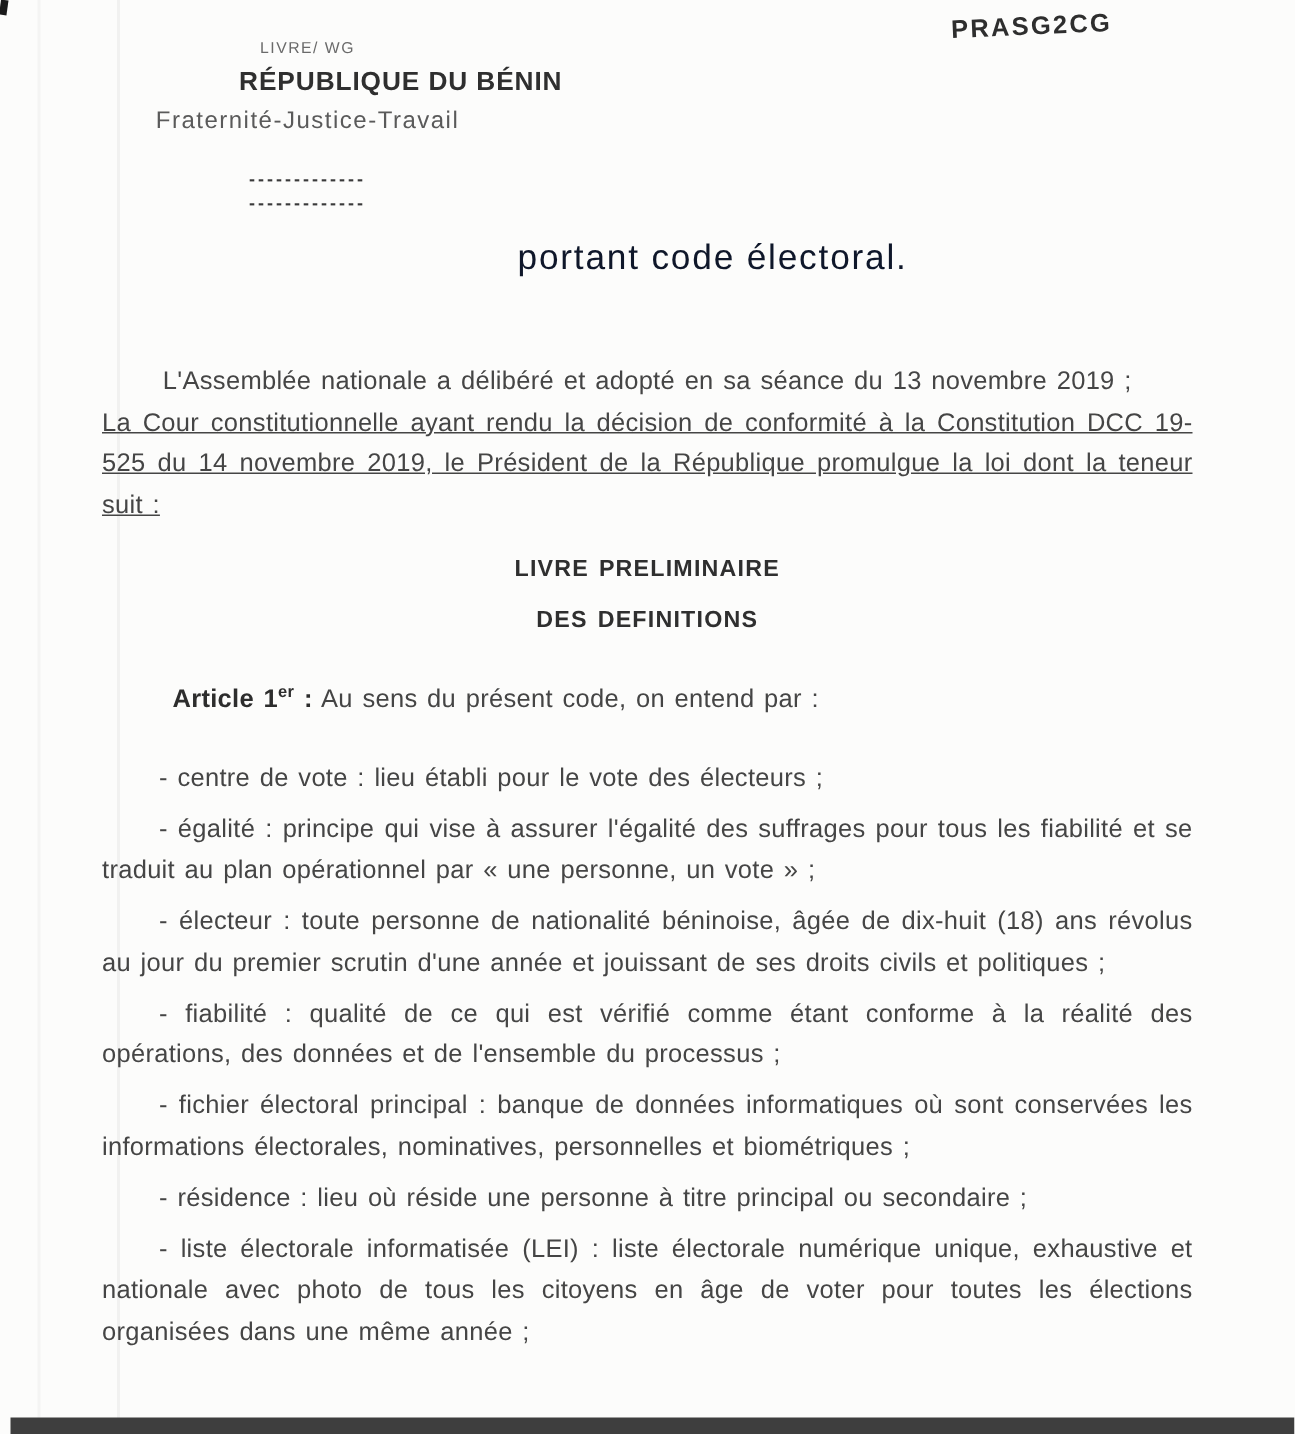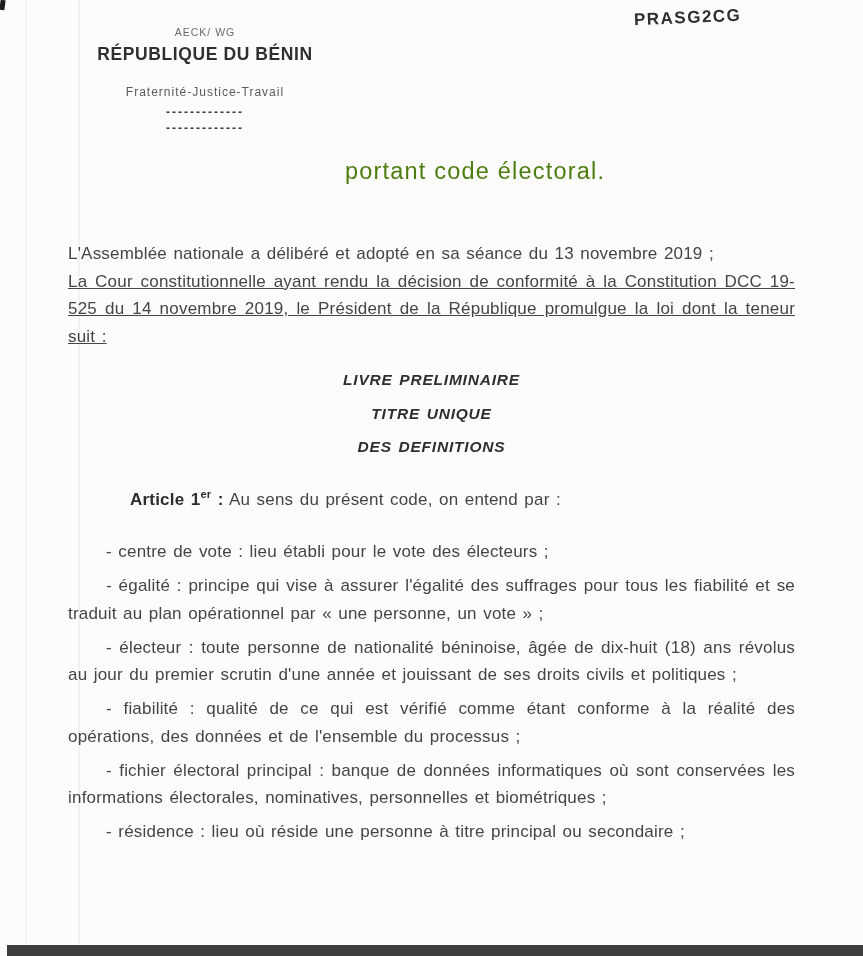--- a/index.html
+++ b/index.html
@@ -65,27 +65,28 @@
     font-size: 10.5px;
     color: #6a6a6a;
     letter-spacing: 1px;
     margin-bottom: 6px;
   }
   .lh-country {
     font-size: 17.5px;
     font-weight: 700;
     color: #2f2f2f;
     letter-spacing: 0.6px;
-    margin-bottom: 20px;
+    margin-bottom: 7px;
+    text-align: right;
   }
   .lh-motto {
-    font-size: 12px;
+    font-size: 16px;
     color: #5a5a5a;
     letter-spacing: 1px;
-    margin-bottom: 8px;
+    margin-bottom: 24px;
   }
   .lh-sep {
     font-size: 12px;
     font-weight: 700;
     letter-spacing: 2px;
     color: #3a3a3a;
     line-height: 10px;
     margin-bottom: 6px;
   }
   .lh-institution {
@@ -103,56 +104,54 @@
   }
   .law-number {
     font-size: 19px;
     font-weight: 700;
     letter-spacing: 0.4px;
     white-space: nowrap;
   }
   .law-subject {
     font-size: 23.5px;
     font-weight: 400;
-    color: #4d7c0f;
+    color: #0f172a;
     letter-spacing: 1.2px;
     margin-top: 8px;
   }
   
   .doc-body {
     position: absolute;
     left: 68px; top: 240px;
     width: 727px;
     color: #454545;
     font-size: 17px;
     line-height: 27.5px;
     letter-spacing: 0.2px;
     word-spacing: 1.5px;
   }
   .doc-body p { margin: 0; }
-  .preamble-1 { margin-bottom: 13px; }
+  .preamble-1 { margin-bottom: 13px; text-align: center; }
   .preamble-2 { text-align: justify; margin-bottom: 16px; text-decoration: underline; }
   .section-headings {
     text-align: center;
     font-weight: 700;
     color: #2f2f2f;
     font-size: 15.5px;
     letter-spacing: 0.8px;
     line-height: 33.5px;
     margin: 13px 0 22px;
-    font-style: italic;
   }
   .article-line {
     text-indent: 47px;
     margin-bottom: 25px !important;
   }
   .article-label {
     font-weight: 700;
     color: #2d2d2d;
-    margin-left: 15px;
   }
   .sup {
     font-size: 11px;
     vertical-align: super;
     line-height: 0;
   }
   .definition {
     text-align: justify;
     text-indent: 38px;
     margin-bottom: 6.5px !important;
@@ -163,46 +162,46 @@
 
 <div class="page">
 
   <div class="corner-mark"></div>
   <div class="fold-line-1"></div>
   <div class="fold-line-2"></div>
 
   <div class="stamp">PRASG2CG</div>
 
   <div class="letterhead">
-    <div class="lh-annotation">AECK/ WG</div>
+    <div class="lh-annotation">LIVRE/ WG</div>
     <div class="lh-country">RÉPUBLIQUE DU BÉNIN</div>
     <div class="lh-motto">Fraternité-Justice-Travail</div>
     <div class="lh-sep">-------------</div>
     <div class="lh-sep">-------------</div>
   </div>
 
   <div class="law-title">
     <div class="law-subject">portant code électoral.</div>
   </div>
 
   <div class="doc-body">
     <p class="preamble-1">L'Assemblée nationale a délibéré et adopté en sa séance du 13 novembre 2019 ;</p>
     <p class="preamble-2">La Cour constitutionnelle ayant rendu la décision de conformité à la Constitution DCC 19-525 du 14 novembre 2019, le Président de la République promulgue la loi dont la teneur suit :</p>
 
     <div class="section-headings">
       <div>LIVRE PRELIMINAIRE</div>
-      <div>TITRE UNIQUE</div>
       <div>DES DEFINITIONS</div>
     </div>
 
     <p class="article-line"><span class="article-label"><span>Article 1</span><span class="sup">er</span><span> :</span></span><span> Au sens du présent code, on entend par :</span></p>
 
     <p class="definition">- centre de vote : lieu établi pour le vote des électeurs ;</p>
     <p class="definition">- égalité : principe qui vise à assurer l'égalité des suffrages pour tous les fiabilité et se traduit au plan opérationnel par « une personne, un vote » ;</p>
     <p class="definition">- électeur : toute personne de nationalité béninoise, âgée de dix-huit (18) ans révolus au jour du premier scrutin d'une année et jouissant de ses droits civils et politiques ;</p>
     <p class="definition">- fiabilité : qualité de ce qui est vérifié comme étant conforme à la réalité des opérations, des données et de l'ensemble du processus ;</p>
     <p class="definition">- fichier électoral principal : banque de données informatiques où sont conservées les informations électorales, nominatives, personnelles et biométriques ;</p>
     <p class="definition">- résidence : lieu où réside une personne à titre principal ou secondaire ;</p>
+    <p class="definition">- liste électorale informatisée (LEI) : liste électorale numérique unique, exhaustive et nationale avec photo de tous les citoyens en âge de voter pour toutes les élections organisées dans une même année ;</p>
   </div>
 
   <div class="bottom-bar"></div>
 
 </div>
 
 </body></html>

